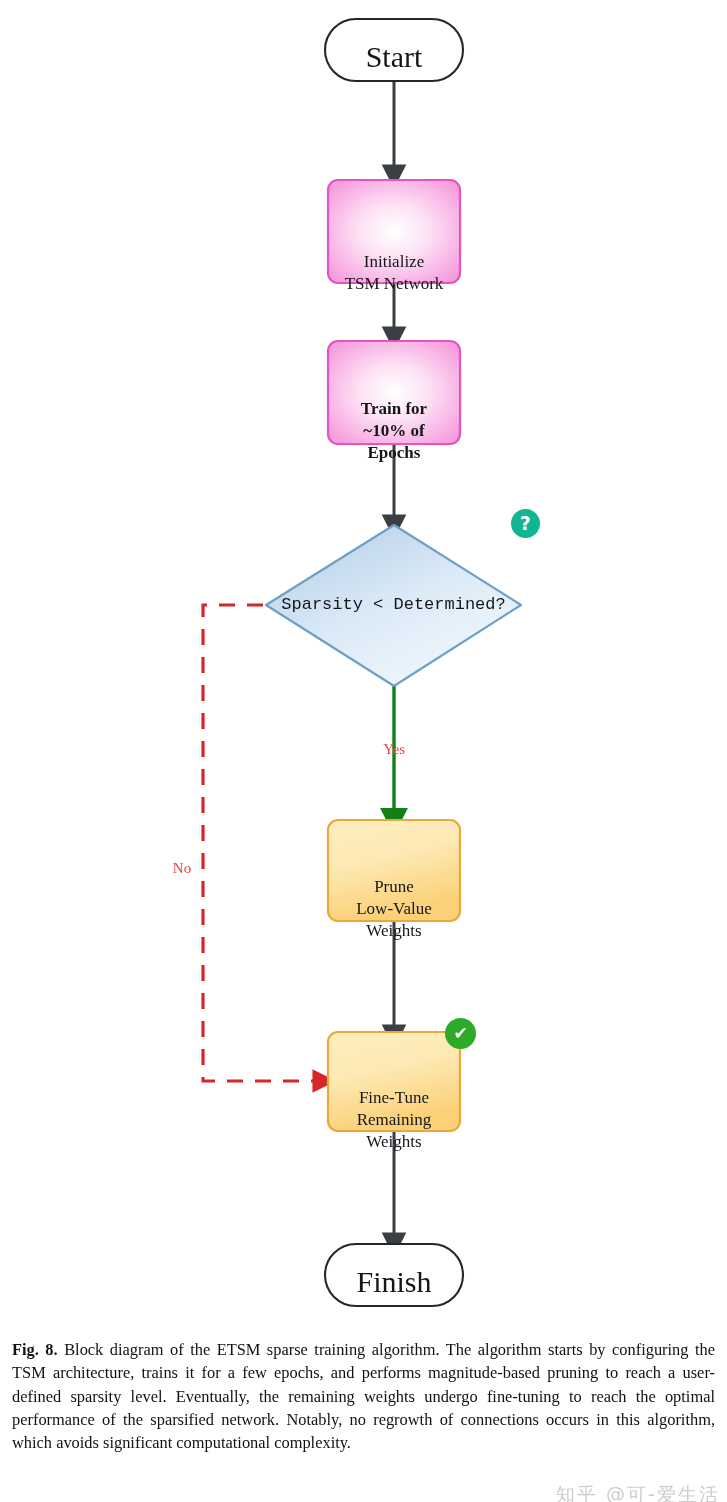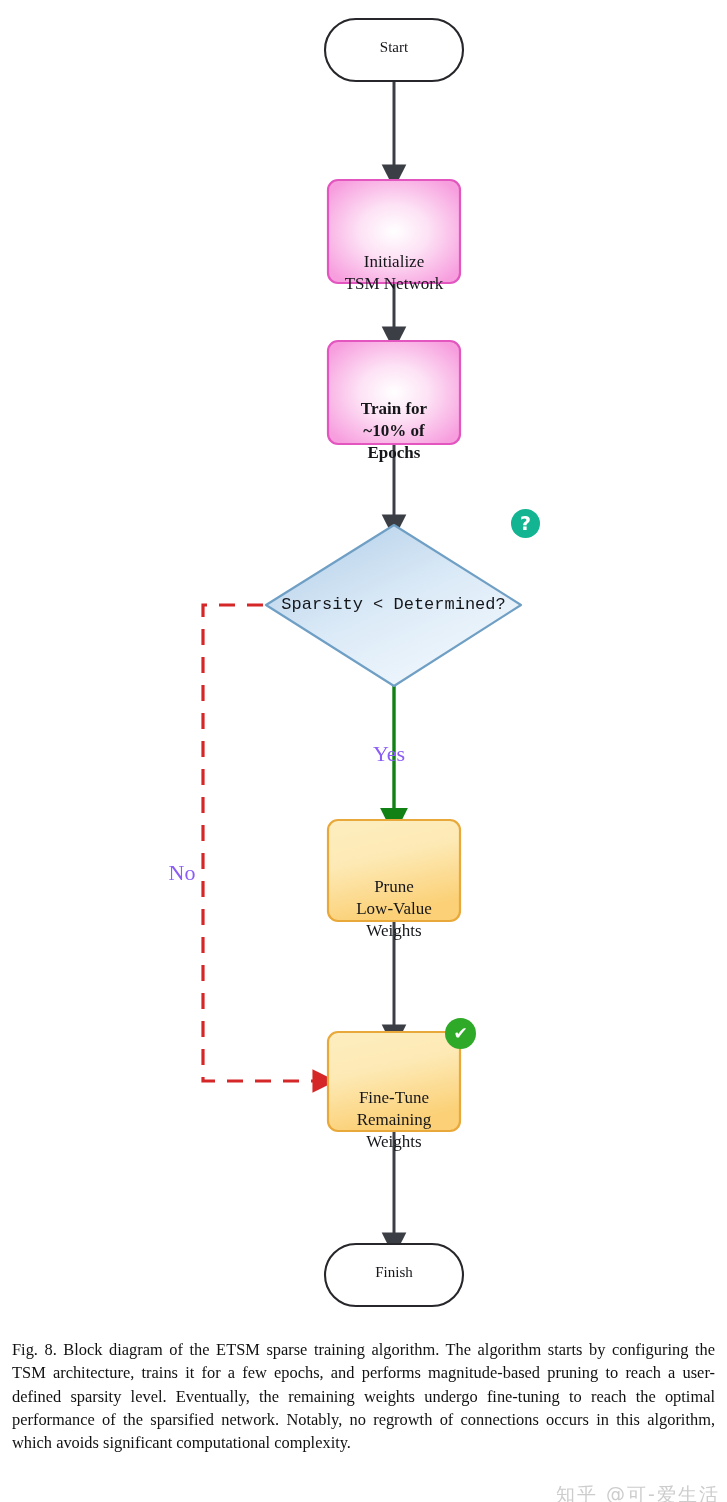--- a/index.html
+++ b/index.html
@@ -26,24 +26,24 @@
     left: 0; top: 0;
   }
   .node-label {
     position: absolute;
     text-align: center;
     line-height: 1.28;
     color: #15161a;
     white-space: pre-line;
     pointer-events: none;
   }
-  .terminal-label { font-size: 15px; text-align: center; }
+  .terminal-label { font-size: 30px; text-align: center; }
   .proc-label     { font-size: 17px; margin-top: 42px; }
   .decision-label { font-size: 17px; font-family: Liberation Mono, monospace; }
-  .edge-label     { font-size: 22px; color: #8b5cf6; }
+  .edge-label     { font-size: 15px; color: #ef4444; }
 
   .badge {
     position: absolute;
     border-radius: 50%;
     display: flex;
     align-items: center;
     justify-content: center;
     color: #ffffff;
     font-family: "DejaVu Sans", "Liberation Sans", sans-serif;
     font-weight: bold;
@@ -67,21 +67,21 @@
     position: absolute;
     left: 12px;
     top: 1338px;
     width: 703px;
     font-size: 16.4px;
     line-height: 1.42;
     text-align: justify;
     text-justify: inter-word;
     color: #111111;
   }
-  #caption .cap-tag { font-weight: normal; }
+  #caption .cap-tag { font-weight: bold; }
 
   #watermark {
     position: absolute;
     left: 556px;
     top: 1460px;
     width: 170px;
     height: 30px;
     color: #b9b9b9;
     font-family: "DejaVu Sans", "Liberation Sans", sans-serif;
     font-size: 19px;

